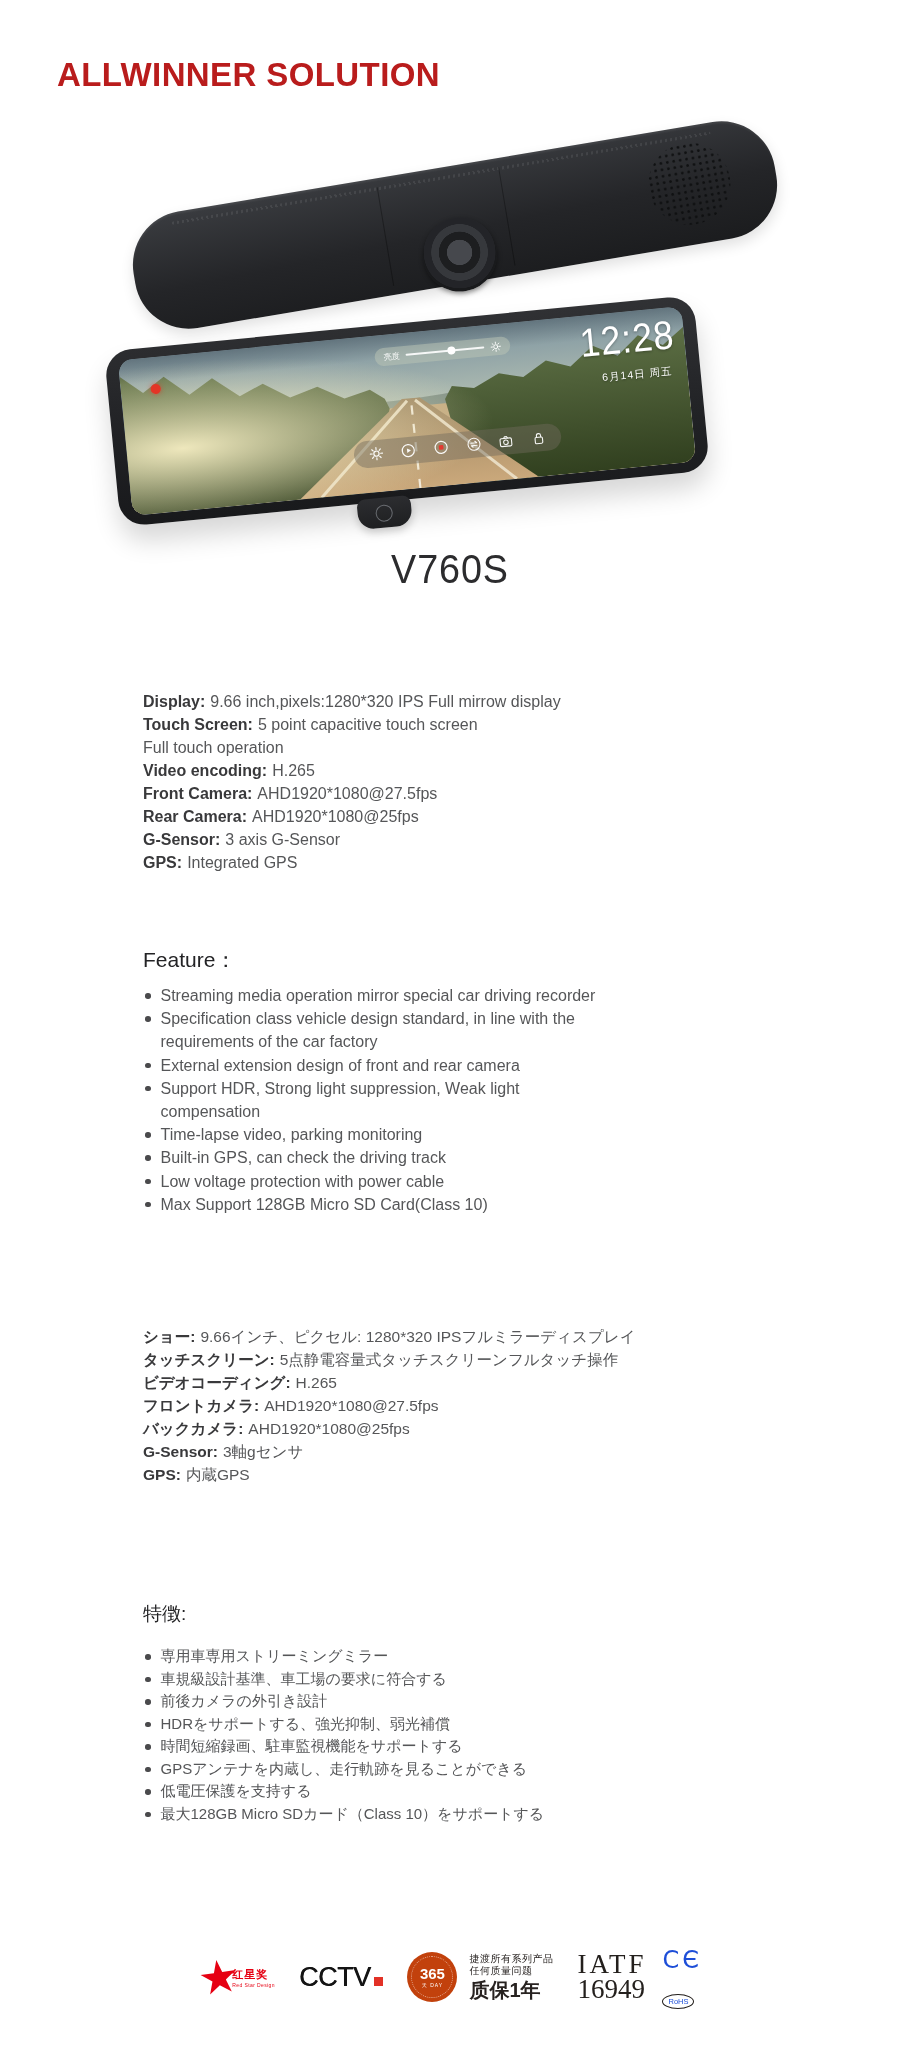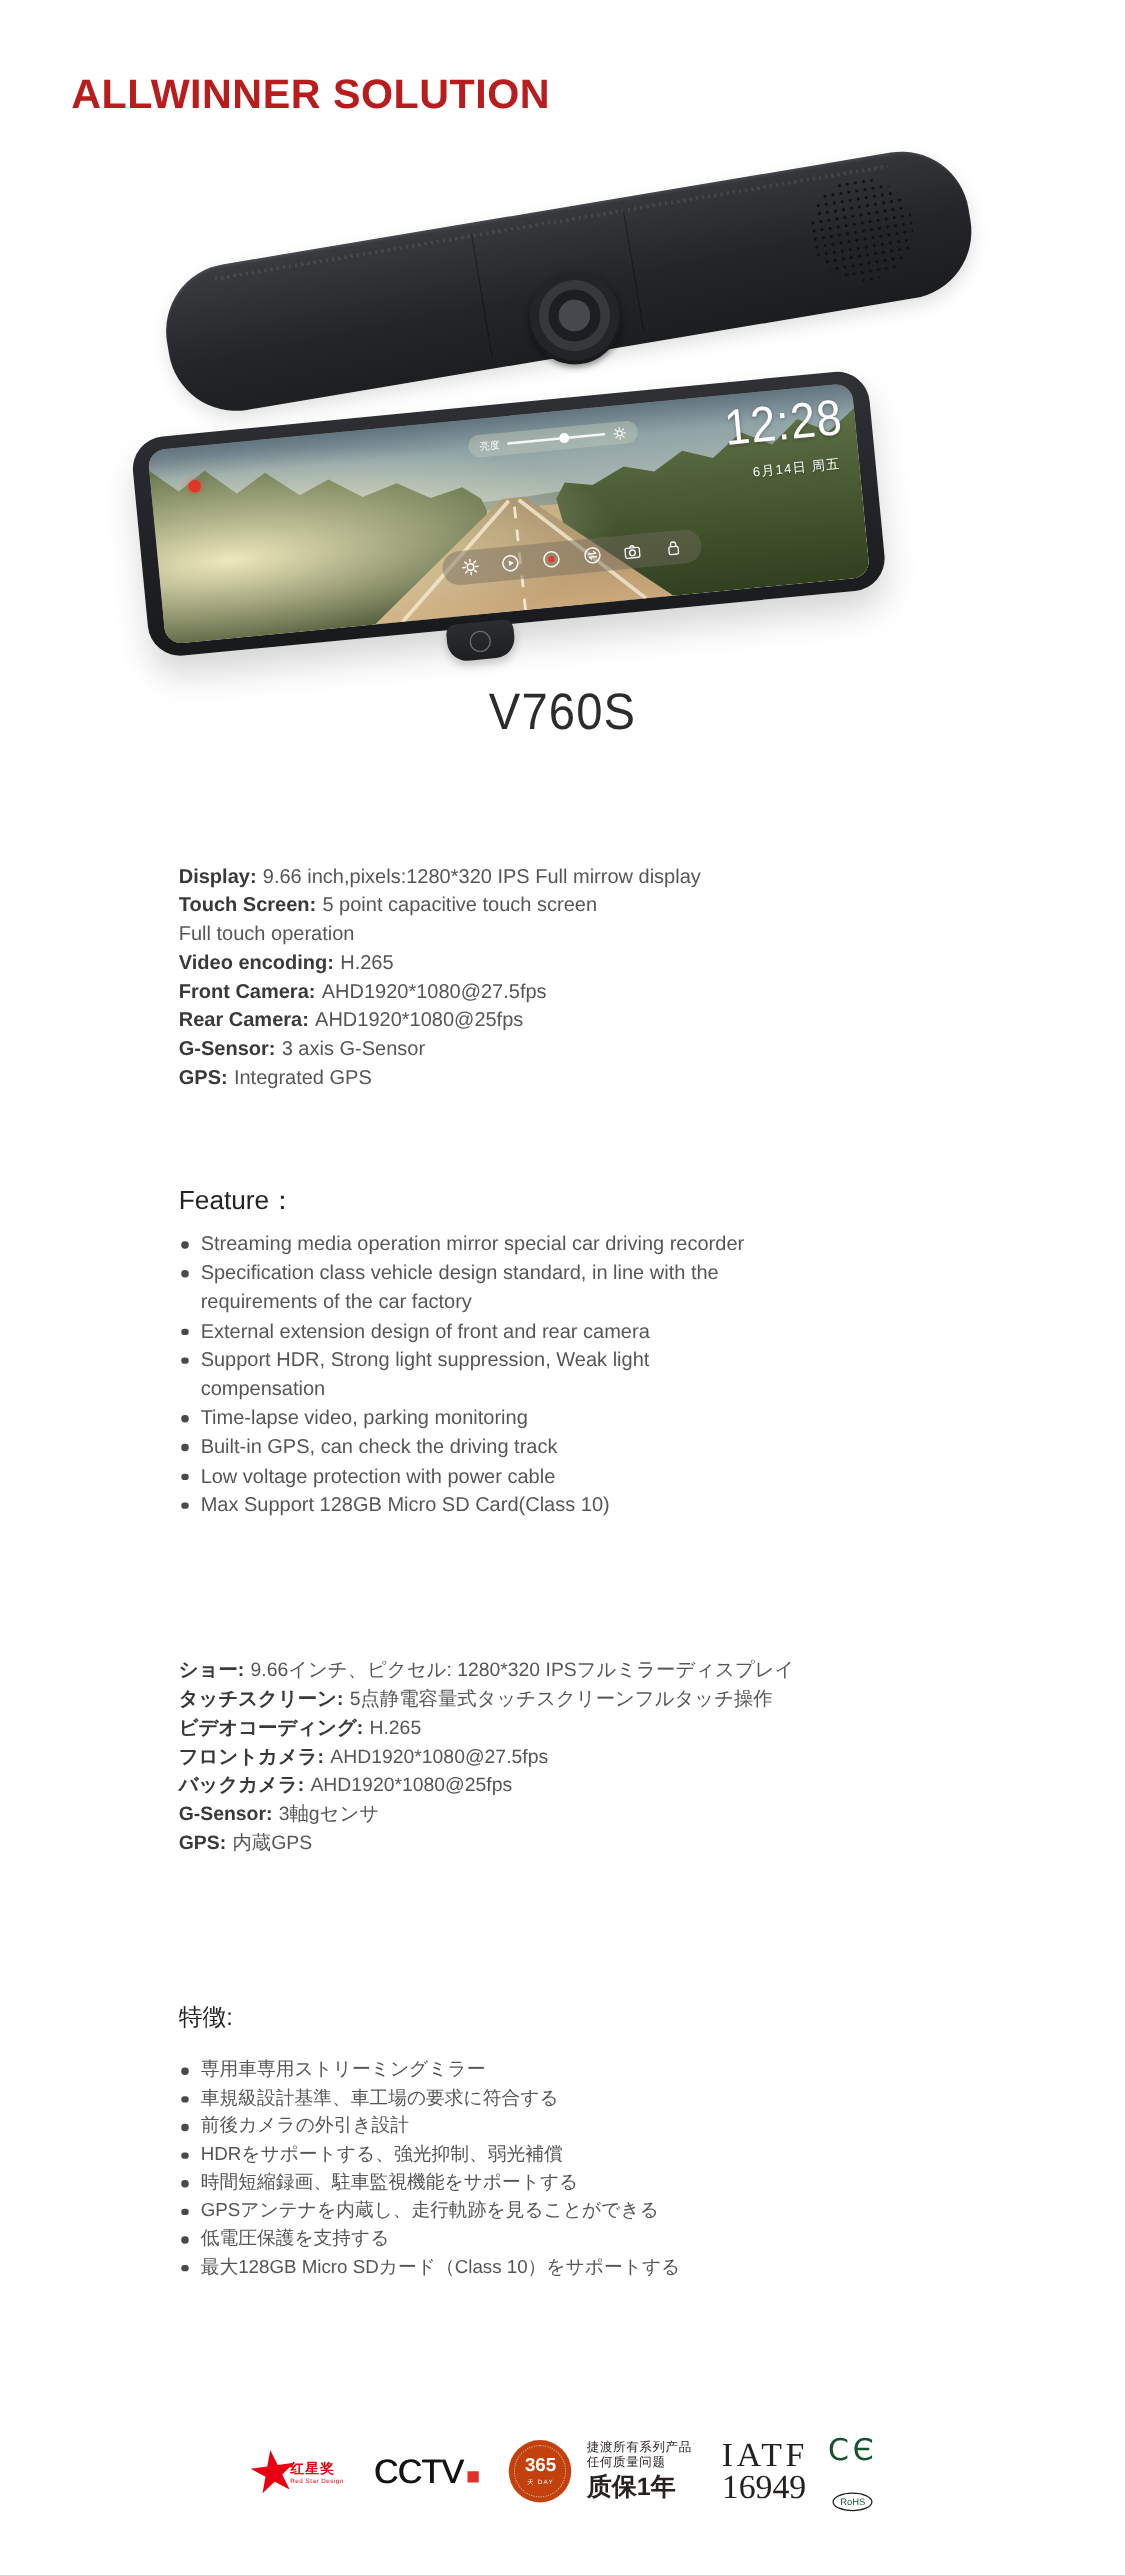--- a/index.html
+++ b/index.html
@@ -96,21 +96,21 @@
   .b365{width:50px;height:50px;border-radius:50%;background:#c2410c;color:#fff;position:relative;
         display:flex;flex-direction:column;align-items:center;justify-content:center;flex:none}
   .b365::before{content:"";position:absolute;inset:4px;border:1px dotted rgba(255,255,255,.55);border-radius:50%}
   .n365{font-size:15px;font-weight:bold;line-height:1.1}
   .d365{font-size:5px;letter-spacing:1px}
   .warr{color:#272220;line-height:1.2;margin-left:-12px}
   .warr .s{font-size:10px;letter-spacing:.5px}
   .wbig{font-size:20px;font-weight:bold;margin-top:1px}
   .iatf{font-family:"Liberation Serif",serif;color:#24201d;font-size:27px;line-height:25px}
   .iatf .l1{letter-spacing:3px}
-  .cecol{display:flex;flex-direction:column;align-items:center;gap:20px;color:#14532d;margin-left:-8px}
+  .cecol{display:flex;flex-direction:column;align-items:flex-start;gap:20px;color:#1d4ed8;margin-left:-8px}
   .ce{font-size:24px;letter-spacing:3px;font-family:"DejaVu Sans",sans-serif}
   .rohs{border:1.5px solid #221e1b;border-radius:50%;font-size:7.5px;font-weight:normal;padding:2px 5px}
 </style>
 </head>
 <body>
 
 <div class="page">
 
   <div class="title">ALLWINNER SOLUTION</div>
 

